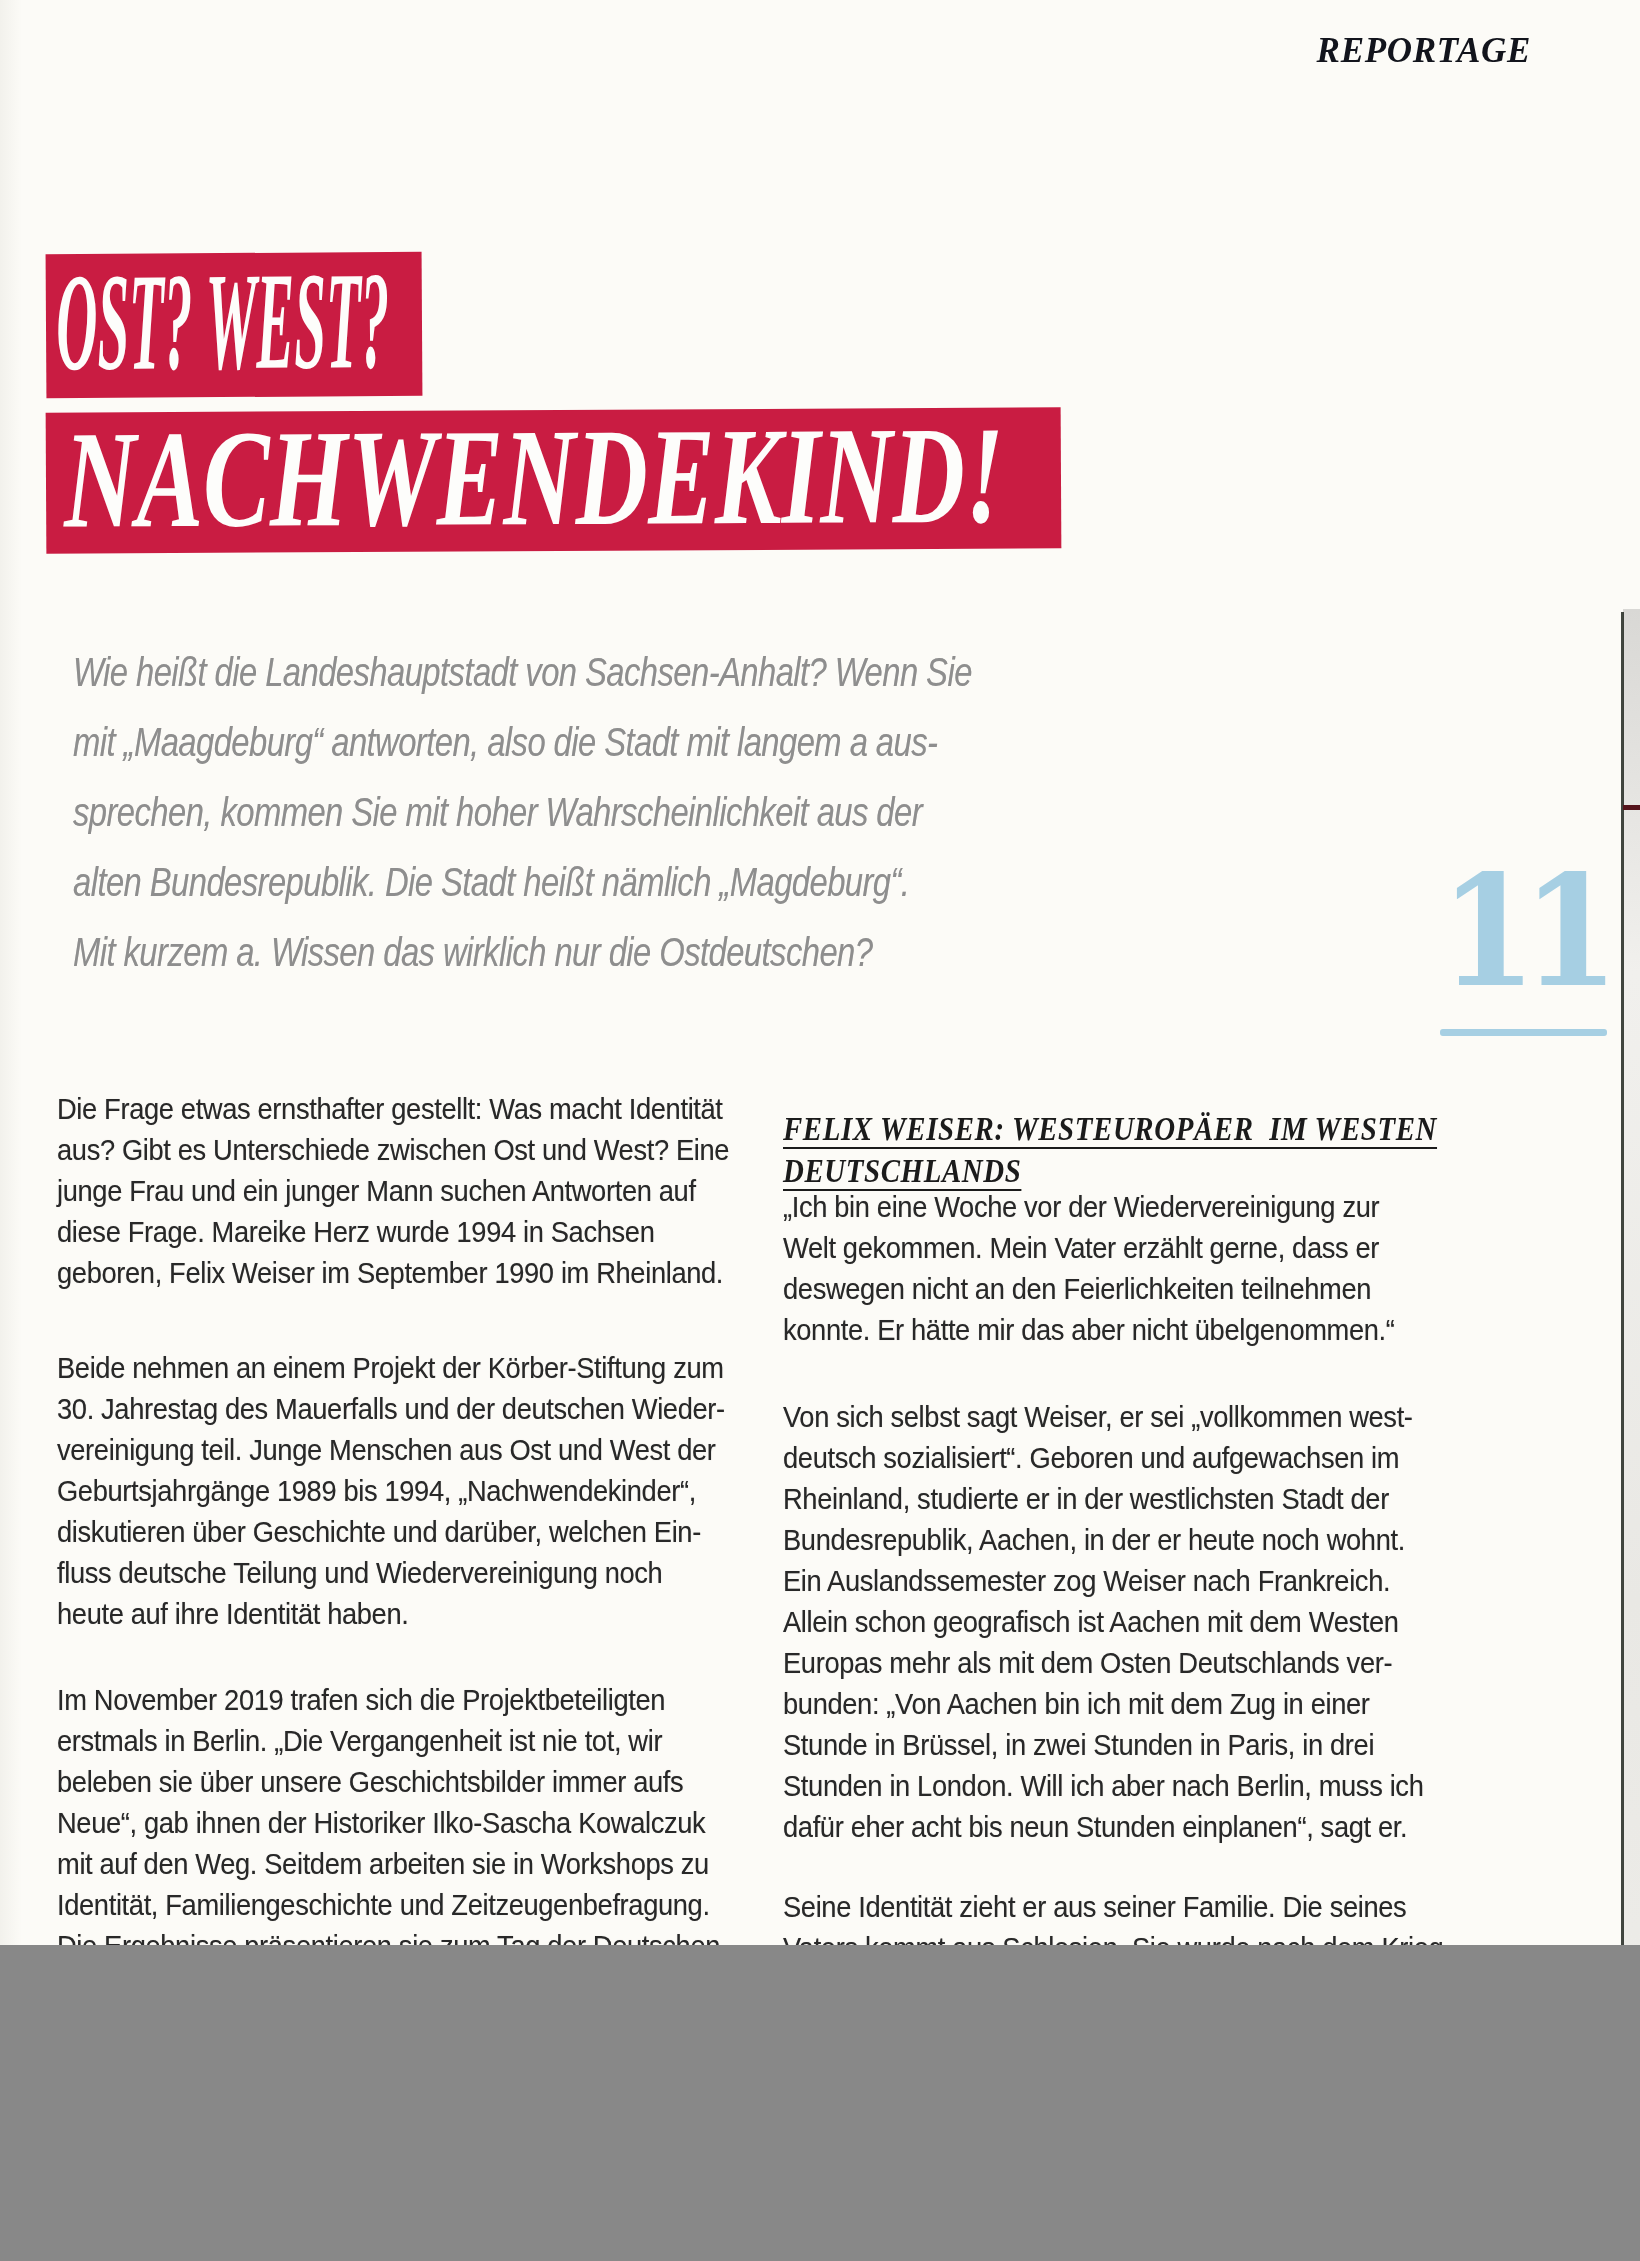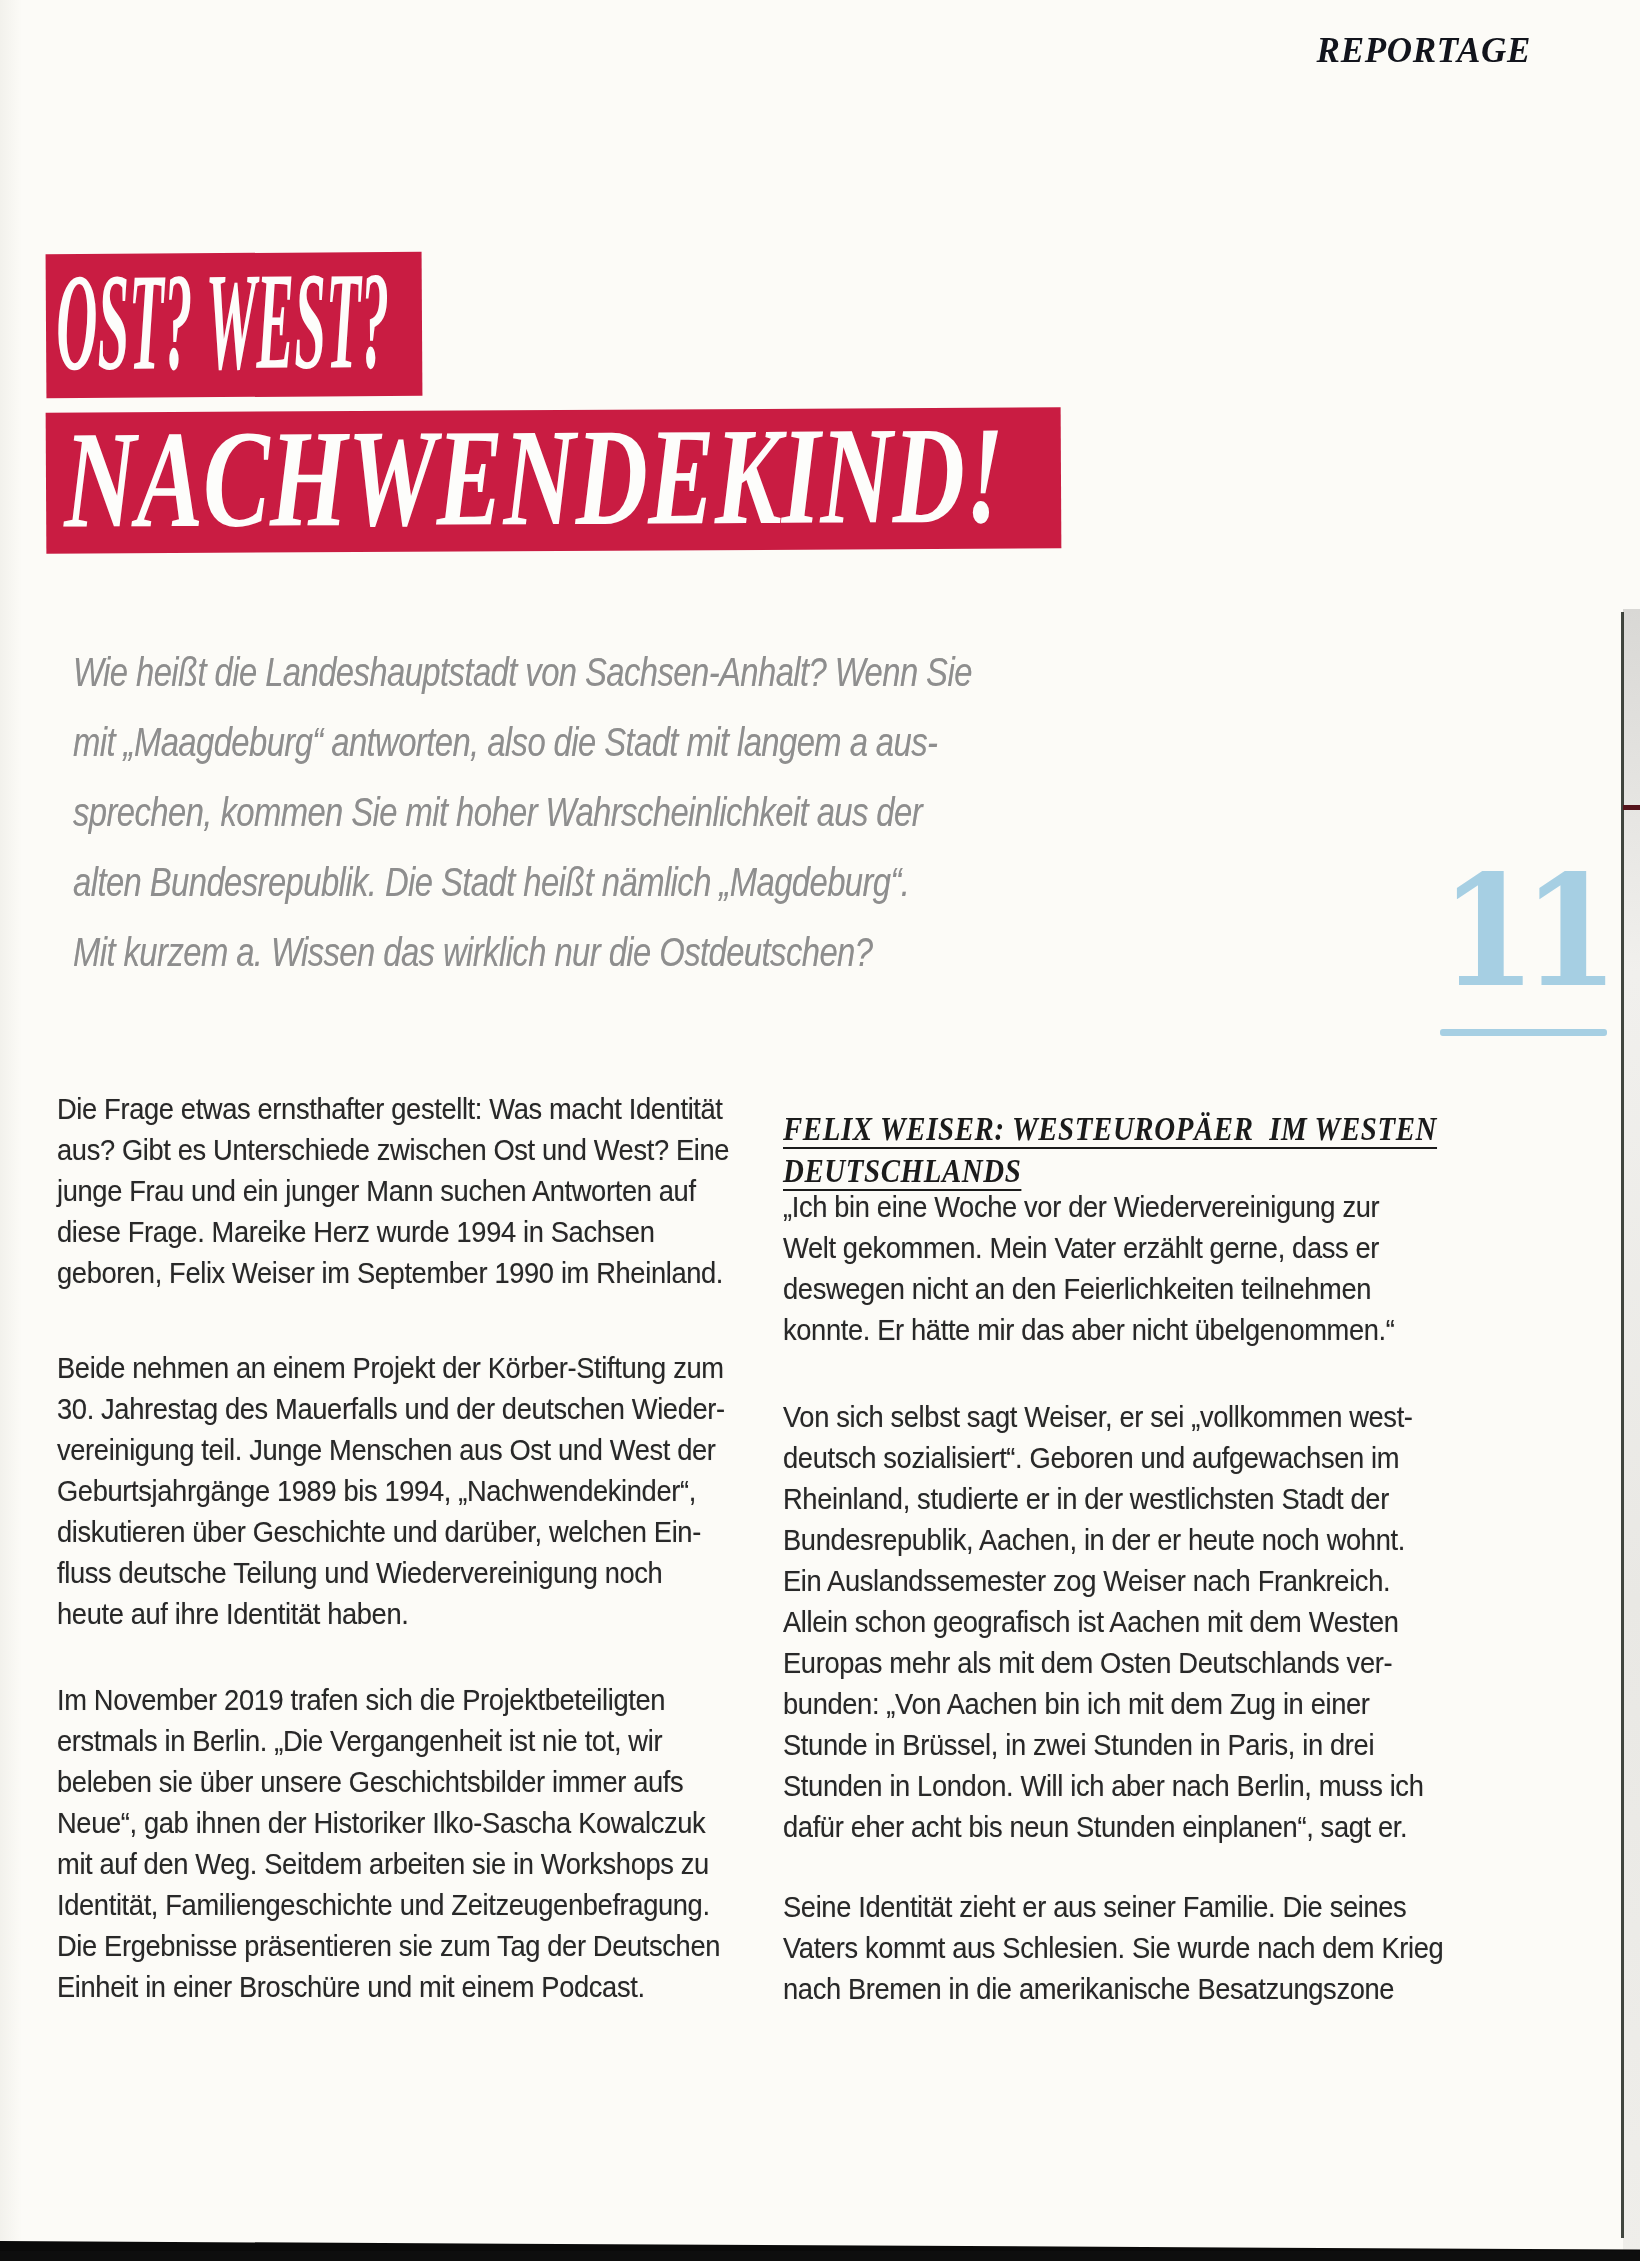--- a/index.html
+++ b/index.html
@@ -1,17 +1,17 @@
 <!DOCTYPE html>
 <html style="font-size:11.7px"><head>
 <meta charset="utf-8">
 <style>
   html,body { margin:0; padding:0; background:#888; }
   .page {
-    position:relative; width:1641px; height:2261px;
+    position:relative; width:1641px; height:1945px;
     background:#fcfbf7; overflow:hidden;
     font-family:"Liberation Sans", sans-serif;
   }
   
   .kicker {
     position:absolute; top:31px; right:110px;
     font-family:"Liberation Serif", serif; font-style:italic; font-weight:bold;
     font-size:35px; letter-spacing:0.7px; color:#12141c;
   }
   

